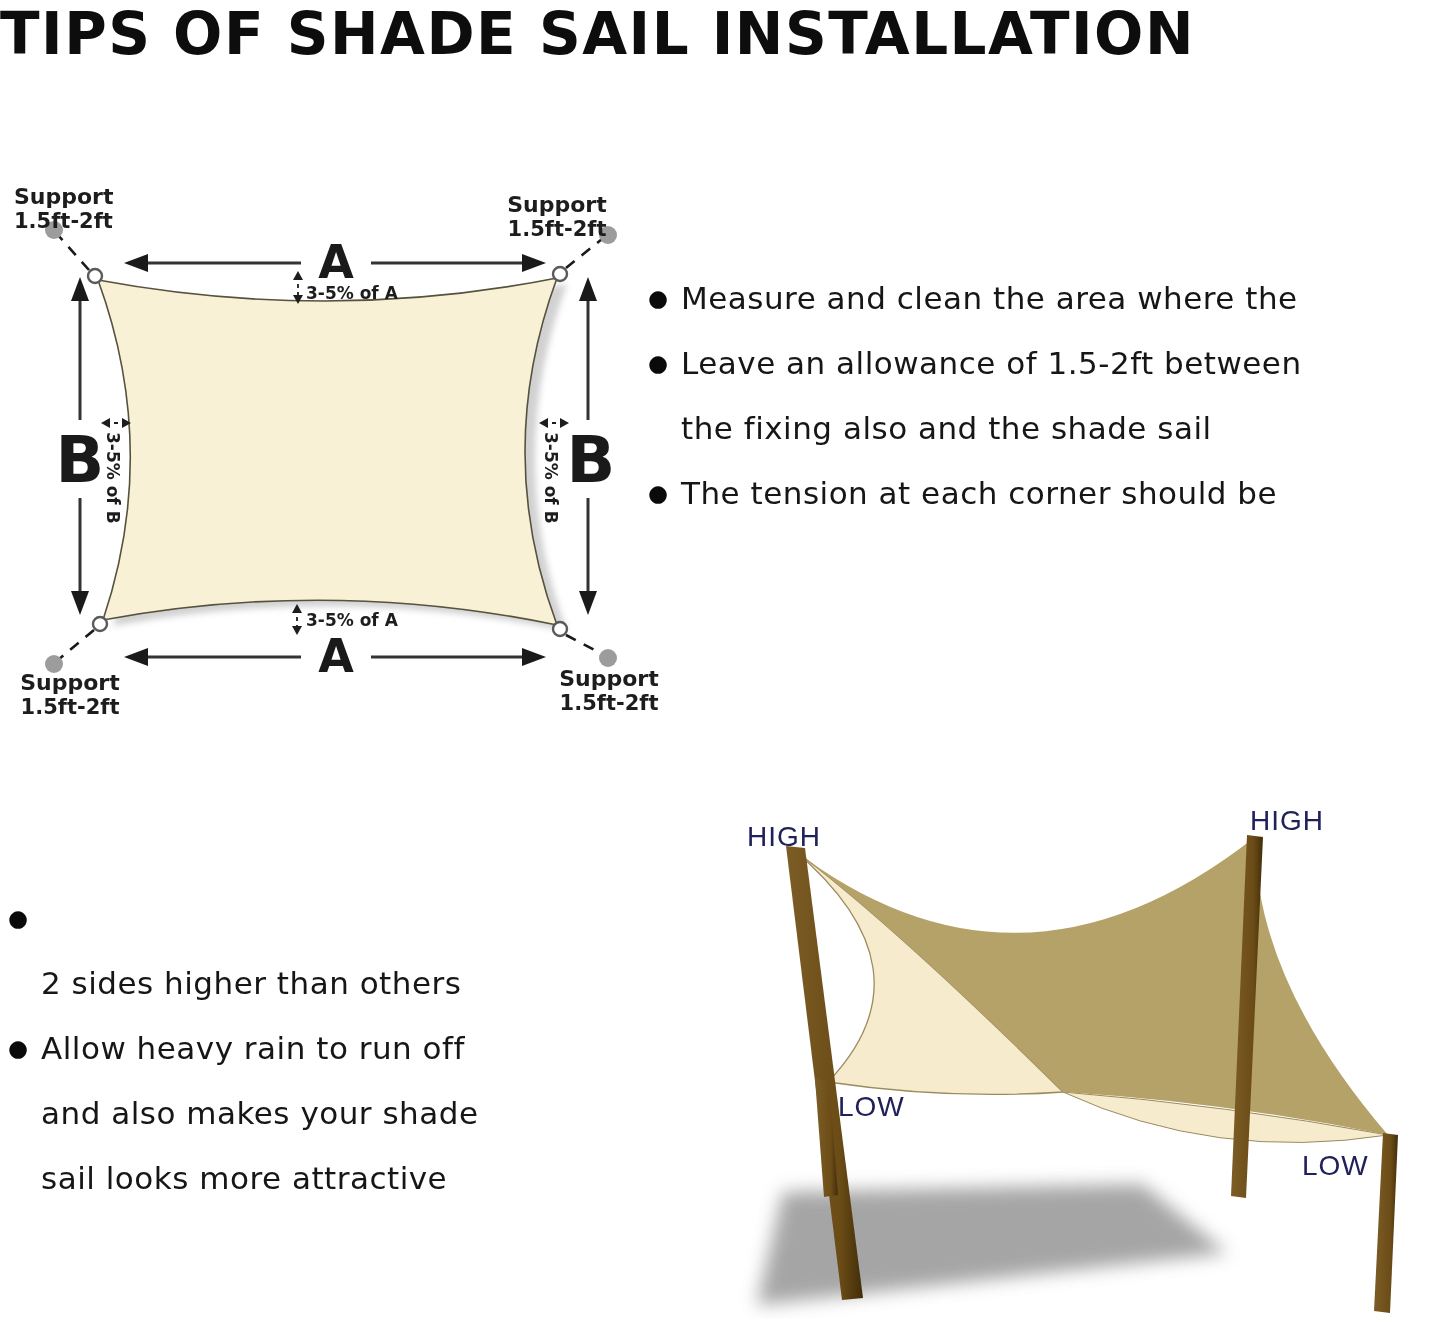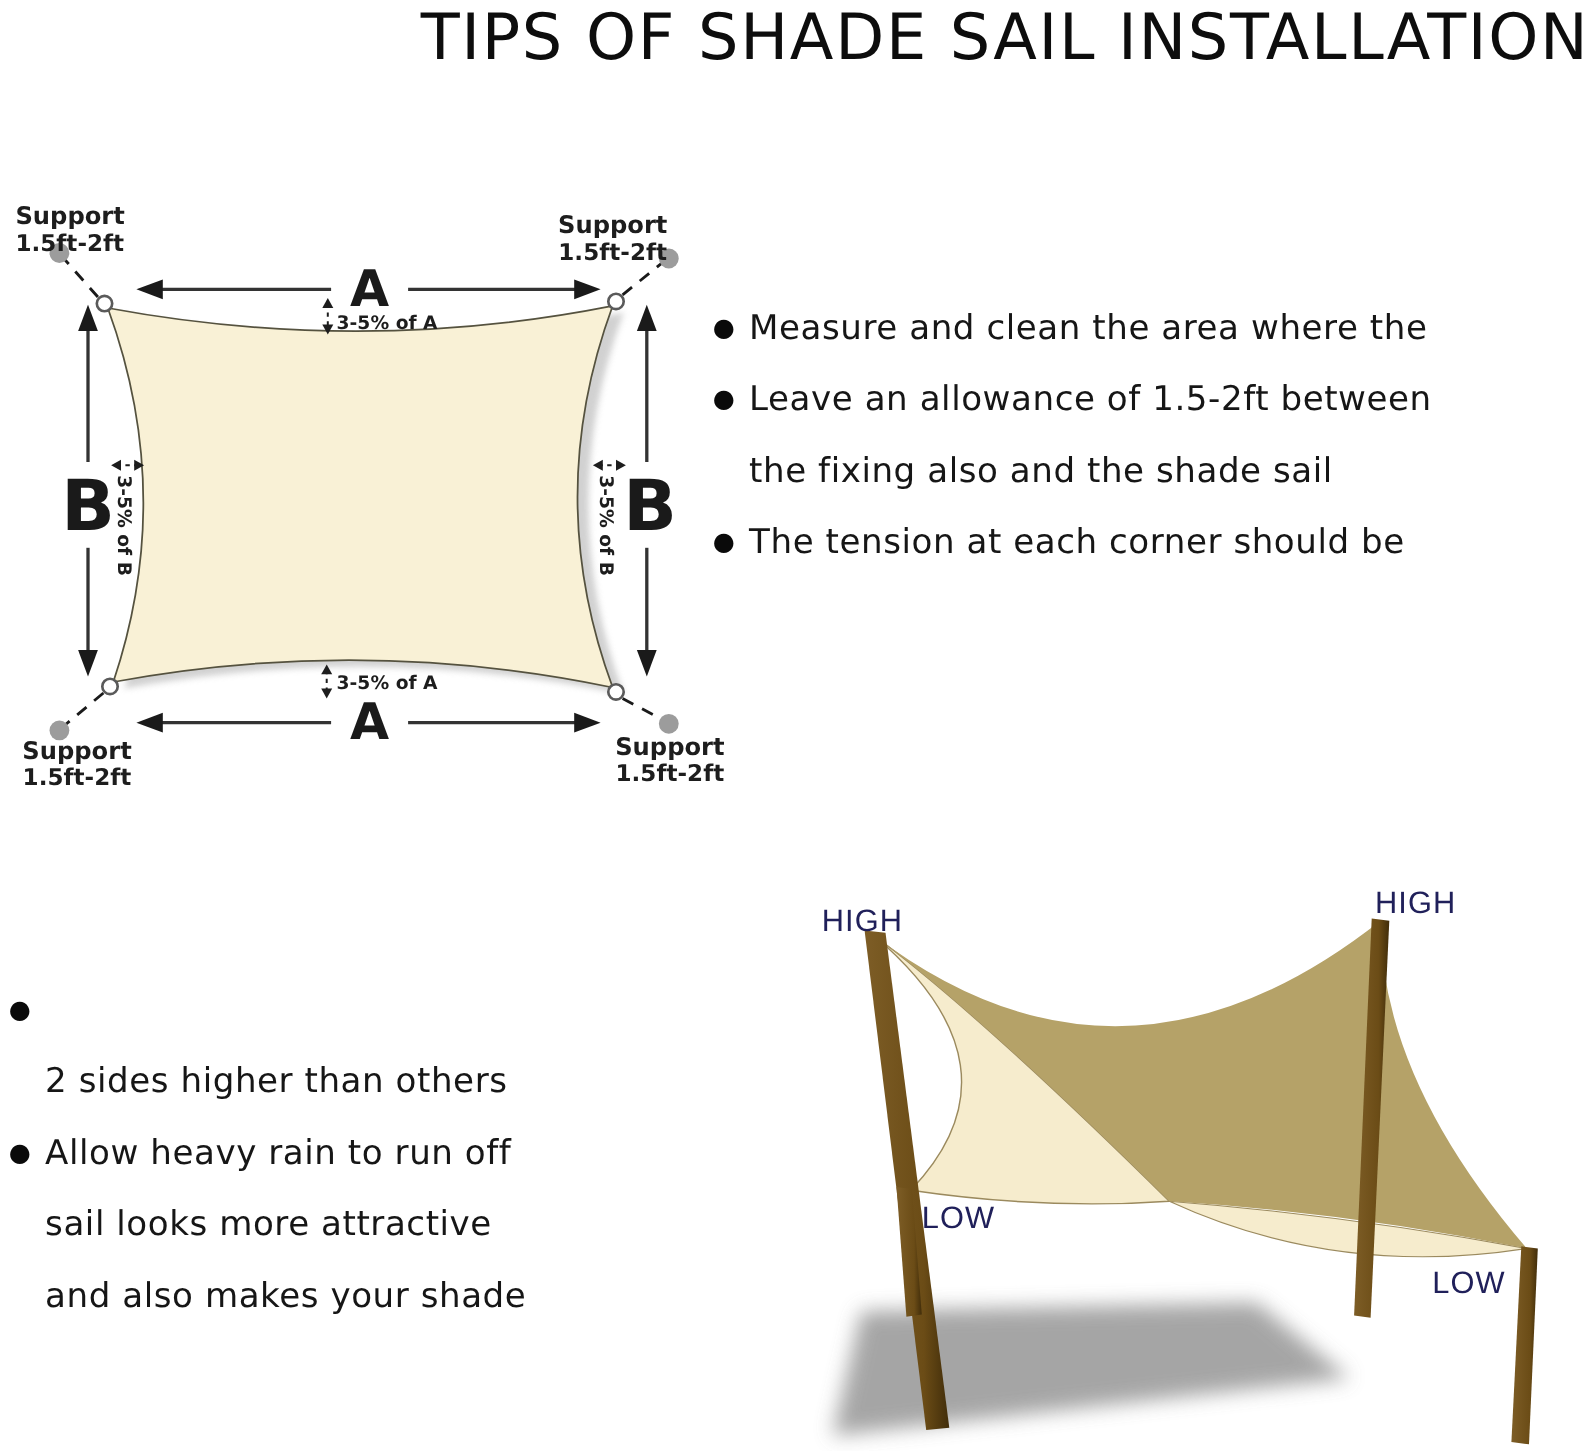--- a/index.html
+++ b/index.html
@@ -1,20 +1,20 @@
 <!DOCTYPE html>
 <html><head>
 <meta charset="utf-8">
 <style>
   html,body{margin:0;padding:0;background:#ffffff;}
   #page{position:relative;width:1445px;height:1319px;background:#ffffff;overflow:hidden;
         font-family:"DejaVu Sans",sans-serif;color:#141414;}
   
-  .title{position:absolute;top:0;left:0;width:1445px;text-align:right;
-         font-family:"DejaVu Sans",sans-serif;font-weight:normal;font-size:58px;
+  .title{position:absolute;top:0;left:0;width:1445px;text-align:left;
+         font-family:"DejaVu Sans",sans-serif;font-weight:bold;font-size:58px;
          letter-spacing:1.5px;color:#0d0d0d;white-space:nowrap;}
   
   .tips{position:absolute;}
   .tips-right{left:648px;top:265px;width:797px;}
   .tips-left{left:8px;top:885px;width:630px;}
   .tline{display:flex;align-items:center;height:65px;white-space:nowrap;
          font-size:31px;letter-spacing:0.5px;color:#161616;}
   .bullet{display:inline-block;width:33px;font-size:23px;color:#0a0a0a;flex:0 0 33px;}
   .nb .bullet{visibility:hidden;}
   
@@ -159,25 +159,25 @@
     <div class="tline nb">
         <span class="bullet">●</span>
         <span>2 sides higher than others</span>
       </div>
     <div class="tline">
         <span class="bullet">●</span>
         <span>Allow heavy rain to run off</span>
       </div>
     <div class="tline nb">
         <span class="bullet">●</span>
+        <span>and also makes your shade</span>
+      </div>
+    <div class="tline nb">
+        <span class="bullet">●</span>
         <span>sail looks more attractive</span>
-      </div>
-    <div class="tline nb">
-        <span class="bullet">●</span>
-        <span>and also makes your shade</span>
       </div>
   </div>
 
   <svg class="illu-svg" viewBox="0 0 785 539">
     <defs>
       <linearGradient id="postg" x1="0" y1="0" x2="1" y2="0">
         <stop offset="0" stop-color="#7d5d26"></stop>
         <stop offset="0.7" stop-color="#6b4c16"></stop>
         <stop offset="1" stop-color="#412d0a"></stop>
       </linearGradient>

